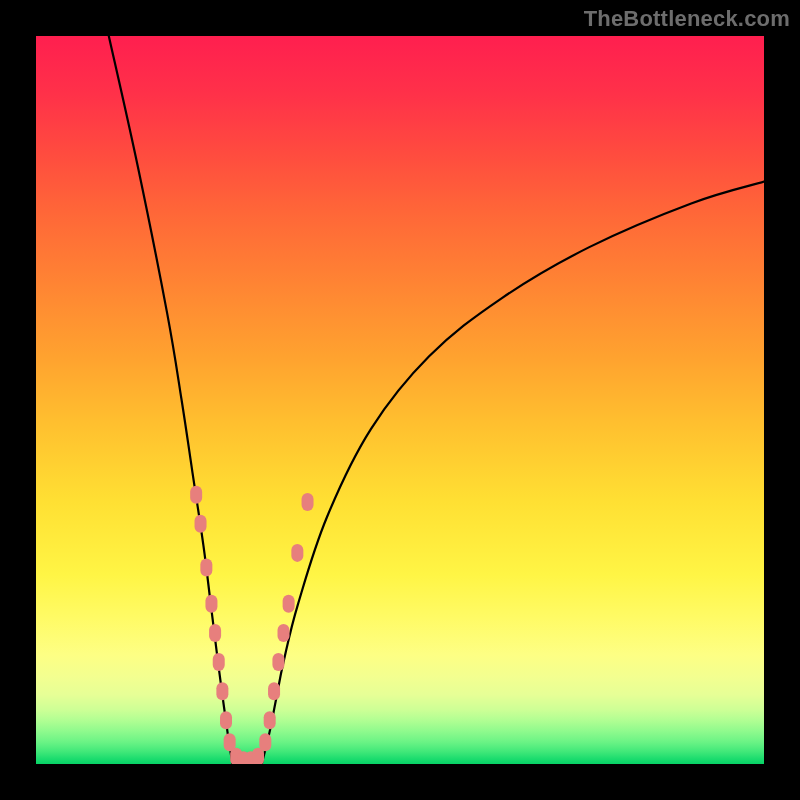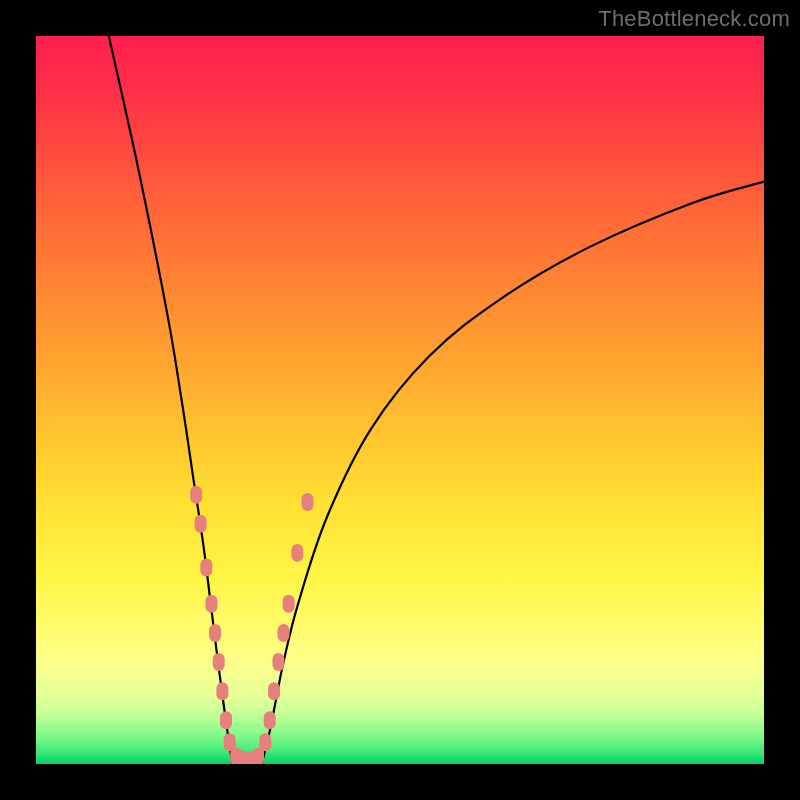--- a/index.html
+++ b/index.html
@@ -26,21 +26,21 @@
     width: 728px;
     height: 728px;
     overflow: hidden;
   }
   .watermark {
     position: absolute;
     top: 6px;
     right: 10px;
     color: #6d6d6d;
     font-size: 22px;
-    font-weight: 400;
+    font-weight: 700;
     letter-spacing: 0.2px;
   }
   svg.curve {
     position: absolute;
     inset: 0;
     width: 100%;
     height: 100%;
   }
 </style>
 </head>

